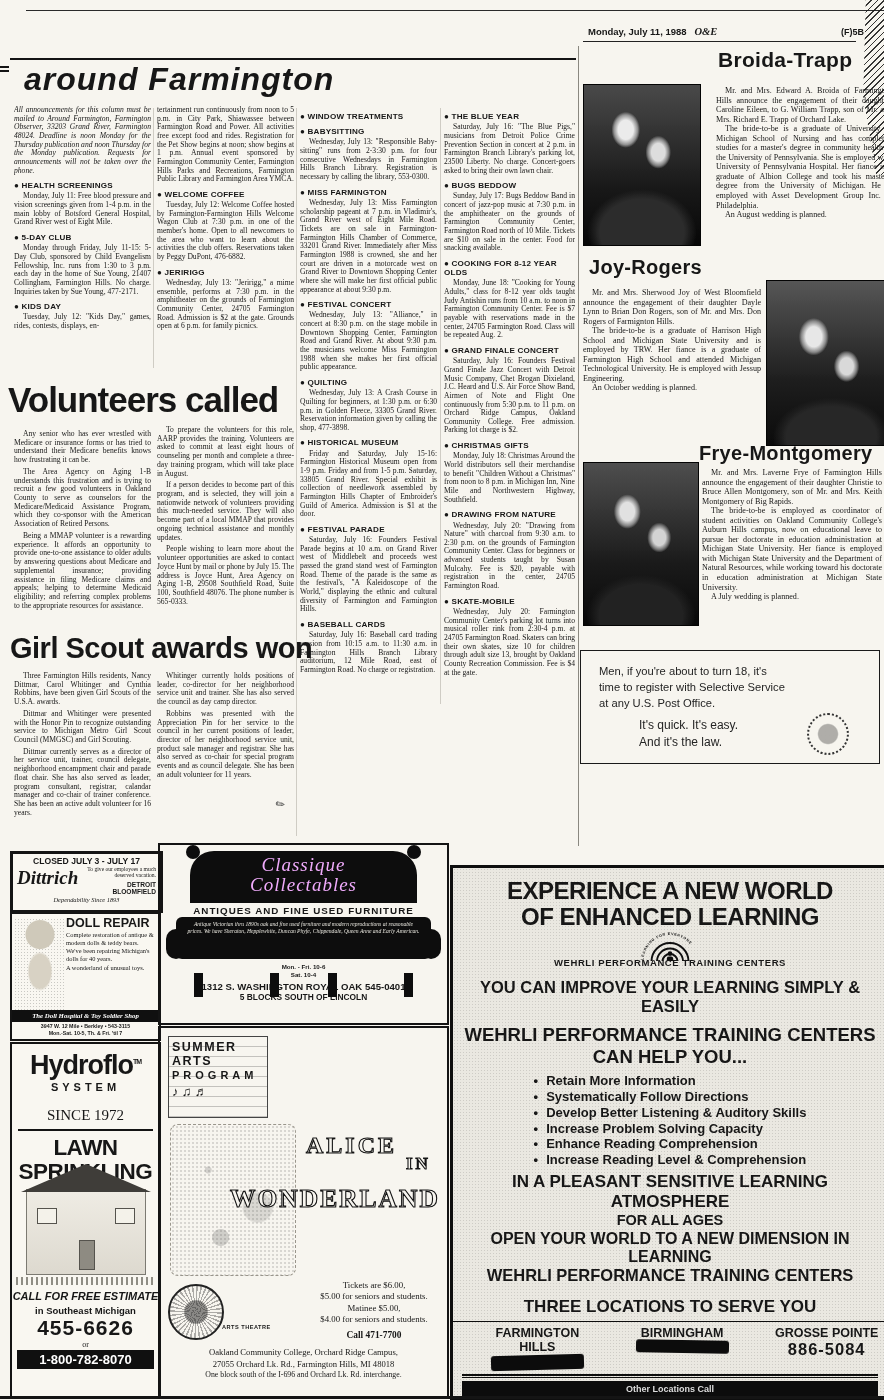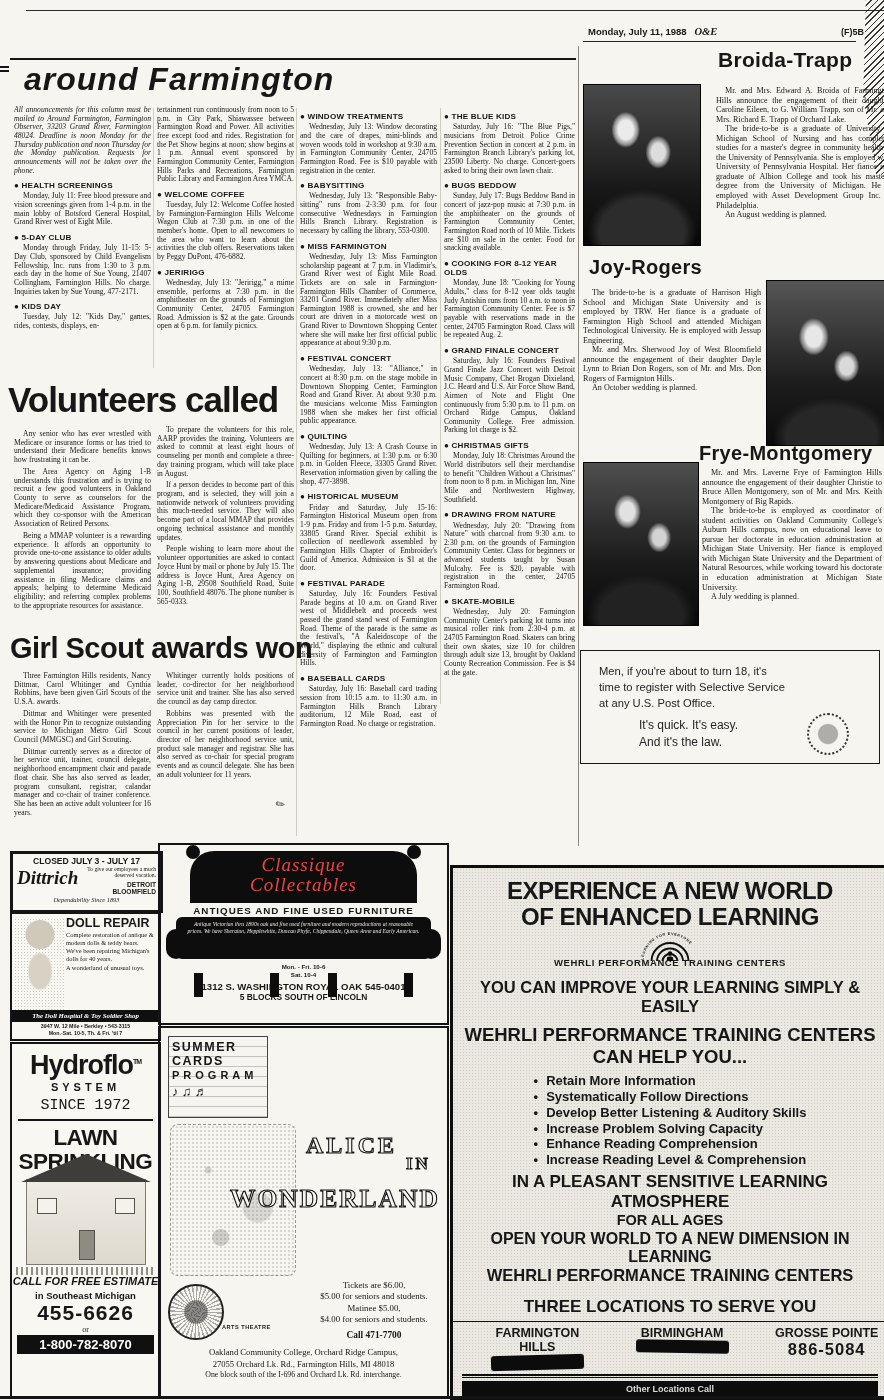--- a/index.html
+++ b/index.html
@@ -96,40 +96,40 @@
   .doll-title{margin:2px 2px 0 54px;font-family:"Liberation Sans",sans-serif;font-weight:bold;font-size:12.5px;}
   .doll-b{margin:1px 3px 0 54px;font-size:6.4px;line-height:1.2;}
   .doll-bar{position:absolute;left:0;right:0;top:96px;height:12px;background:#101010;color:#fff;
      font-style:italic;font-weight:bold;font-size:6.8px;text-align:center;line-height:12px;}
   .doll-foot{position:absolute;left:0;right:0;top:109px;text-align:center;
      font-family:"Liberation Sans",sans-serif;font-weight:bold;font-size:5.3px;line-height:1.3;}
   .hyd{left:10px;top:1042px;width:147px;height:353px;text-align:center;}
   .hyd-logo{font-family:"Liberation Sans",sans-serif;font-weight:bold;font-size:27px;letter-spacing:-1px;margin-top:6px;}
   .hyd-tm{font-size:7px;vertical-align:super;}
   .hyd-sys{font-family:"Liberation Sans",sans-serif;font-weight:bold;font-size:11px;letter-spacing:4px;}
-  .hyd-since{font-size:15px;margin-top:4px;font-family:Liberation Mono, monospace;}
+  .hyd-since{font-size:15px;margin-top:14px;}
   .hyd-div{height:2px;background:#141414;margin:5px 6px;}
   .hyd-big{font-family:"Liberation Sans",sans-serif;font-weight:bold;font-size:22.5px;line-height:1.05;letter-spacing:-.5px;}
   .house{position:relative;width:118px;height:84px;margin:6px auto 2px;background:linear-gradient(180deg,#efece4,#ddd9cf);
      border:1px solid #7c7a72;}
   .house::before{content:"";position:absolute;left:-6px;top:-26px;border-left:65px solid transparent;
      border-right:65px solid transparent;border-bottom:28px solid #3f3d39;}
   .house .win{position:absolute;width:18px;height:14px;border:1.5px solid #55534d;background:#f4f2ea;top:18px;}
   .house .door{position:absolute;width:14px;height:28px;border:1.5px solid #55534d;background:#8e8b82;left:52px;top:50px;}
   .lawn{height:8px;margin:0 4px;background:repeating-linear-gradient(90deg,#8f8d84 0 2px,transparent 2px 5px);}
-  .hyd-call{font-family:"Liberation Sans",sans-serif;font-weight:bold;font-style:italic;font-size:11px;}
+  .hyd-call{font-family:"Liberation Sans",sans-serif;font-weight:bold;font-style:italic;font-size:11px;margin-top:5px;}
   .hyd-area{font-family:"Liberation Sans",sans-serif;font-weight:bold;font-size:9.5px;margin-top:3px;}
   .hyd-p1{font-family:"Liberation Sans",sans-serif;font-weight:bold;font-size:21px;letter-spacing:1px;}
   .hyd-or{font-size:8px;}
   .hyd-p2{background:#101010;color:#fff;font-family:"Liberation Sans",sans-serif;font-weight:bold;
      font-size:13px;margin:1px 5px 0;padding:2px 0;}
   
   .cls{left:158px;top:843px;width:287px;height:178px;border:2px solid #141414;}
   .bench-back{position:relative;margin:6px 30px 0;height:52px;background:#0d0d0d;border-radius:24px 24px 0 0;
-     text-align:center;color:#ef4444;}
+     text-align:center;color:#f0abfc;}
   .bench-back::before,.bench-back::after{content:"";position:absolute;top:-6px;width:14px;height:14px;border-radius:50%;background:#0d0d0d;}
   .bench-back::before{left:-4px;} .bench-back::after{right:-4px;}
   .cls-script{font-style:italic;font-size:19px;line-height:1.05;padding-top:4px;letter-spacing:1px;}
   .cls-band{text-align:center;font-family:"Liberation Sans",sans-serif;font-weight:bold;font-size:9.8px;
      letter-spacing:1px;padding:2px 0 1px;}
   .bench-seat{position:relative;margin:0 16px;height:42px;background:#0d0d0d;border-radius:6px;color:#e9e7df;
      text-align:center;}
   .arm{position:absolute;width:20px;height:30px;background:#0d0d0d;border-radius:10px;top:84px;}
   .armL{left:6px;} .armR{right:6px;}
   .leg{position:absolute;width:9px;height:24px;background:#0d0d0d;top:128px;}
@@ -242,21 +242,20 @@
       </div>
     <div>
         <b class="ih">● JERIRIGG</b>
         <span class="ib">Wednesday, July 13: "Jeririgg," a mime ensemble, performs at 7:30 p.m. in the amphitheater on the grounds of Farmington Community Center, 24705 Farmington Road. Admission is $2 at the gate. Grounds open at 6 p.m. for family picnics.</span>
       </div>
   </div>
 
   <div class="abs ncol c3">
     <div>
         <b class="ih">● WINDOW TREATMENTS</b>
-        <span class="ib">Wednesday, July 13: Window decorating and the care of drapes, mini-blinds and woven woods told in workshop at 9:30 a.m. in Farmington Community Center, 24705 Farmington Road. Fee is $10 payable with registration in the center.</span>
       </div>
     <div>
         <b class="ih">● BABYSITTING</b>
         <span class="ib">Wednesday, July 13: "Responsible Baby-sitting" runs from 2-3:30 p.m. for four consecutive Wednesdays in Farmington Hills Branch Library. Registration is necessary by calling the library, 553-0300.</span>
       </div>
     <div>
         <b class="ih">● MISS FARMINGTON</b>
         <span class="ib">Wednesday, July 13: Miss Farmington scholarship pageant at 7 p.m. in Vladimir's, Grand River west of Eight Mile Road. Tickets are on sale in Farmington-Farmington Hills Chamber of Commerce, 33201 Grand River. Immediately after Miss Farmington 1988 is crowned, she and her court are driven in a motorcade west on Grand River to Downtown Shopping Center where she will make her first official public appearance at about 9:30 p.m.</span>
       </div>
     <div>
@@ -276,21 +275,21 @@
         <span class="ib">Saturday, July 16: Founders Festival Parade begins at 10 a.m. on Grand River west of Middlebelt and proceeds west passed the grand stand west of Farmington Road. Theme of the parade is the same as the festival's, "A Kaleidoscope of the World," displaying the ethnic and cultural diversity of Farmington and Farmington Hills.</span>
       </div>
     <div>
         <b class="ih">● BASEBALL CARDS</b>
         <span class="ib">Saturday, July 16: Baseball card trading session from 10:15 a.m. to 11:30 a.m. in Farmington Hills Branch Library auditorium, 12 Mile Road, east of Farmington Road. No charge or registration.</span>
       </div>
   </div>
 
   <div class="abs ncol c4">
     <div>
-        <b class="ih">● THE BLUE KIDS</b>
+        <b class="ih">● THE BLUE YEAR</b>
         <span class="ib">Saturday, July 16: "The Blue Pigs," musicians from Detroit Police Crime Prevention Section in concert at 2 p.m. in Farmington Branch Library's parking lot, 23500 Liberty. No charge. Concert-goers asked to bring their own lawn chair.</span>
       </div>
     <div>
         <b class="ih">● BUGS BEDDOW</b>
         <span class="ib">Sunday, July 17: Bugs Beddow Band in concert of jazz-pop music at 7:30 p.m. in the amphitheater on the grounds of Farmington Community Center, Farmington Road north of 10 Mile. Tickets are $10 on sale in the center. Food for snacking available.</span>
       </div>
     <div>
         <b class="ih">● COOKING FOR 8-12 YEAR OLDS</b>
         <span class="ib">Monday, June 18: "Cooking for Young Adults," class for 8-12 year olds taught Judy Antishin runs from 10 a.m. to noon in Farmington Community Center. Fee is $7 payable with reservations made in the center, 24705 Farmington Road. Class will be repeated Aug. 2.</span>
       </div>
@@ -340,22 +339,22 @@
   <div class="abs ph ph1"></div>
   <div class="abs engtext bt-text">
     <p>Mr. and Mrs. Edward A. Broida of Farmington Hills announce the engagement of their daughter, Caroline Eileen, to G. William Trapp, son of Mr. and Mrs. Richard E. Trapp of Orchard Lake.</p>
     <p>The bride-to-be is a graduate of University of Michigan School of Nursing and has completed studies for a master's degree in community health at the University of Pennsylvania. She is employed with University of Pennsylvania Hospital. Her fiance is a graduate of Albion College and took his master's degree from the University of Michigan. He is employed with Asset Development Group Inc. in Philadelphia.</p>
     <p>An August wedding is planned.</p>
   </div>
 
   <div class="abs eng-title jr-title">Joy-Rogers</div>
   <div class="abs ph ph2"></div>
   <div class="abs engtext jr-text">
+    <p>Mr. and Mrs. Sherwood Joy of West Bloomfield announce the engagement of their daughter Dayle Lynn to Brian Don Rogers, son of Mr. and Mrs. Don Rogers of Farmignton Hills.</p>
     <p>The bride-to-be is a graduate of Harrison High School and Michigan State University and is employed by TRW. Her fiance is a graduate of Farmington High School and attended Michigan Technological University. He is employed with Jessup Engineering.</p>
-    <p>Mr. and Mrs. Sherwood Joy of West Bloomfield announce the engagement of their daughter Dayle Lynn to Brian Don Rogers, son of Mr. and Mrs. Don Rogers of Farmignton Hills.</p>
     <p>An October wedding is planned.</p>
   </div>
 
   <div class="abs eng-title fm-title">Frye-Montgomery</div>
   <div class="abs ph ph3"></div>
   <div class="abs engtext fm-text">
     <p>Mr. and Mrs. Laverne Frye of Farmington Hills announce the engagement of their daughter Christie to Bruce Allen Montgomery, son of Mr. and Mrs. Keith Montgomery of Big Rapids.</p>
     <p>The bride-to-be is employed as coordinator of student activities on Oakland Community College's Auburn Hills campus, now on educational leave to pursue her doctorate in education administration at Michigan State University. Her fiance is employed with Michigan State University and the Department of Natural Resources, while working toward his doctorate in education administration at Michigan State University.</p>
     <p>A July wedding is planned.</p>
   </div>
@@ -441,21 +440,21 @@
     <div class="cls-hours">
       <div>Mon. - Fri. 10-6</div>
       <div>Sat. 10-4</div>
     </div>
     <div class="cls-addr">1312 S. WASHINGTON   ROYAL OAK   545-0401</div>
     <div class="cls-addr2">5 BLOCKS SOUTH OF LINCOLN</div>
   </div>
 
   <div class="abs sum">
     <div class="sum-head">
-      <div class="t1">SUMMER CARDS</div>
+      <div class="t1">SUMMER ARTS</div>
       <div class="t2">PROGRAM</div>
       <div class="sum-notes">♪ ♫ ♬</div>
     </div>
     <div class="alice-art"></div>
     <div class="alice-w aw1">ALICE</div>
     <div class="alice-w aw2">IN</div>
     <div class="alice-w aw3">WONDERLAND</div>
     <div class="sum-tix">
       <div>Tickets are $6.00,</div>
       <div>$5.00 for seniors and students.</div>

